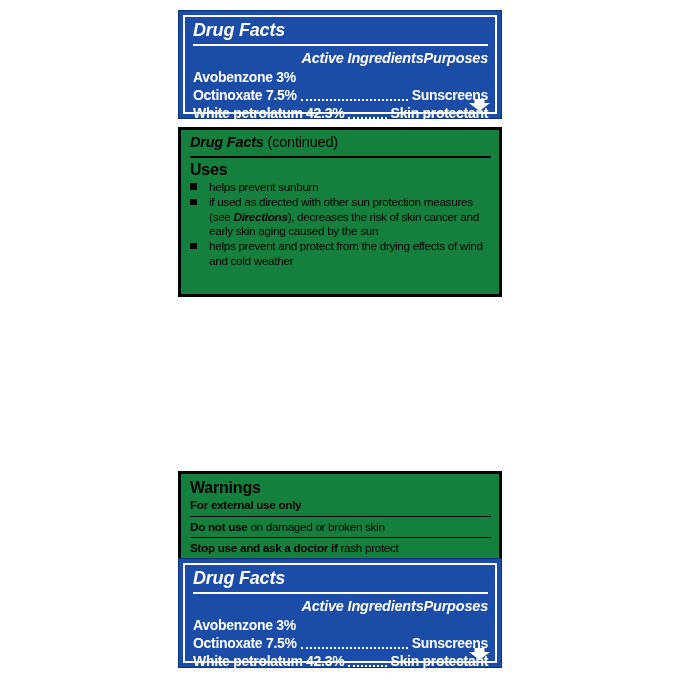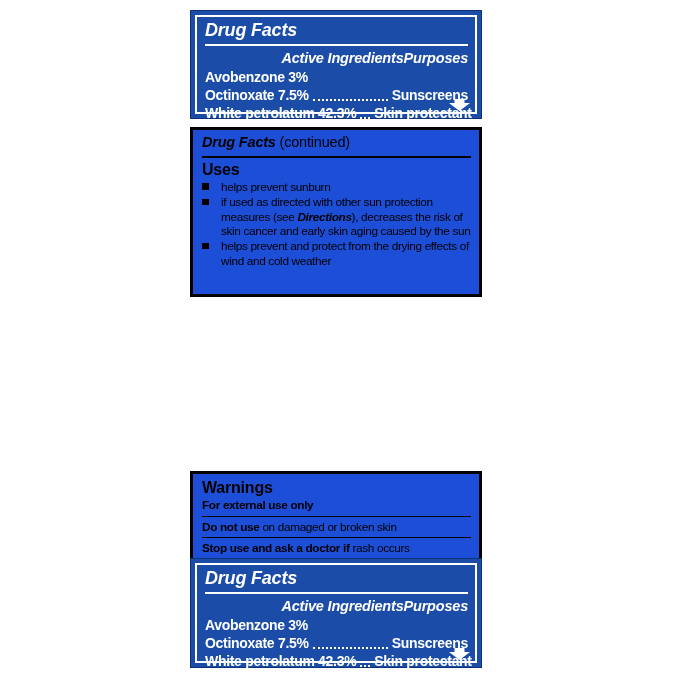--- a/index.html
+++ b/index.html
@@ -6,21 +6,21 @@
   html,body { margin:0; padding:0; }
   body {
     width:679px; height:679px;
     background:#ffffff;
     font-family:"Liberation Sans", sans-serif;
     color:#000;
     position:relative;
     overflow:hidden;
   }
 
-  .abs { position:absolute; left:190px; width:292px; }
+  .abs { position:absolute; left:178px; width:324px; }
 
   
   .blue-panel {
     background:#1b4da8;
     border:1px solid #0e3178;
     padding:4px;
   }
   #top-panel { top:10px; height:109px; }
   #bottom-panel { top:558px; height:110px; }
   .blue-inner {
@@ -51,21 +51,21 @@
     flex:1 1 auto; height:0;
     border-bottom:2px dotted #ffffff;
     margin:0 4px; align-self:flex-end;
     margin-bottom:3px; min-width:10px;
   }
   .blue-arrow { position:absolute; right:5px; bottom:1px; color:#ffffff; line-height:0; }
 
   
   .section-box {
     border:3px solid #000;
-    background:#1d4ed8;
+    background:#15803d;
     padding:3px 8px 4px 9px;
     overflow:hidden;
     position:relative;
   }
   #box-uses { top:127px; height:170px; }
   #box-warnings { top:301px; height:148px; }
 
   .box-header { font-size:14.5px; line-height:1.35; letter-spacing:-0.2px; }
   .b-i { font-weight:bold; font-style:italic; }
   .b { font-weight:bold; }
@@ -144,21 +144,21 @@
 
 <div class="abs section-box" id="box-warnings">
   <div class="sec-heading">Warnings</div>
   <div class="warn-line b">For external use only</div>
   <hr class="thin-rule">
   <div class="warn-line">
     <span class="b">Do not use</span><span> on damaged or broken skin</span>
   </div>
   <hr class="thin-rule">
   <div class="warn-line">
-    <span class="b">Stop use and ask a doctor if</span><span> rash occurs</span>
+    <span class="b">Stop use and ask a doctor if</span><span> rash protect</span>
   </div>
   <hr class="thin-rule">
   <div class="warn-line">
     <span class="b">When using this product</span><span> keep out of eyes.</span><span class="line2">Rinse with water to remove.</span>
   </div>
   <hr class="thin-rule">
   <div class="warn-line">
     <span class="b">Keep out of reach of children.</span><span> If swallowed, get medical help or contact a Poison Control Center right away.</span>
   </div>
 </div>

